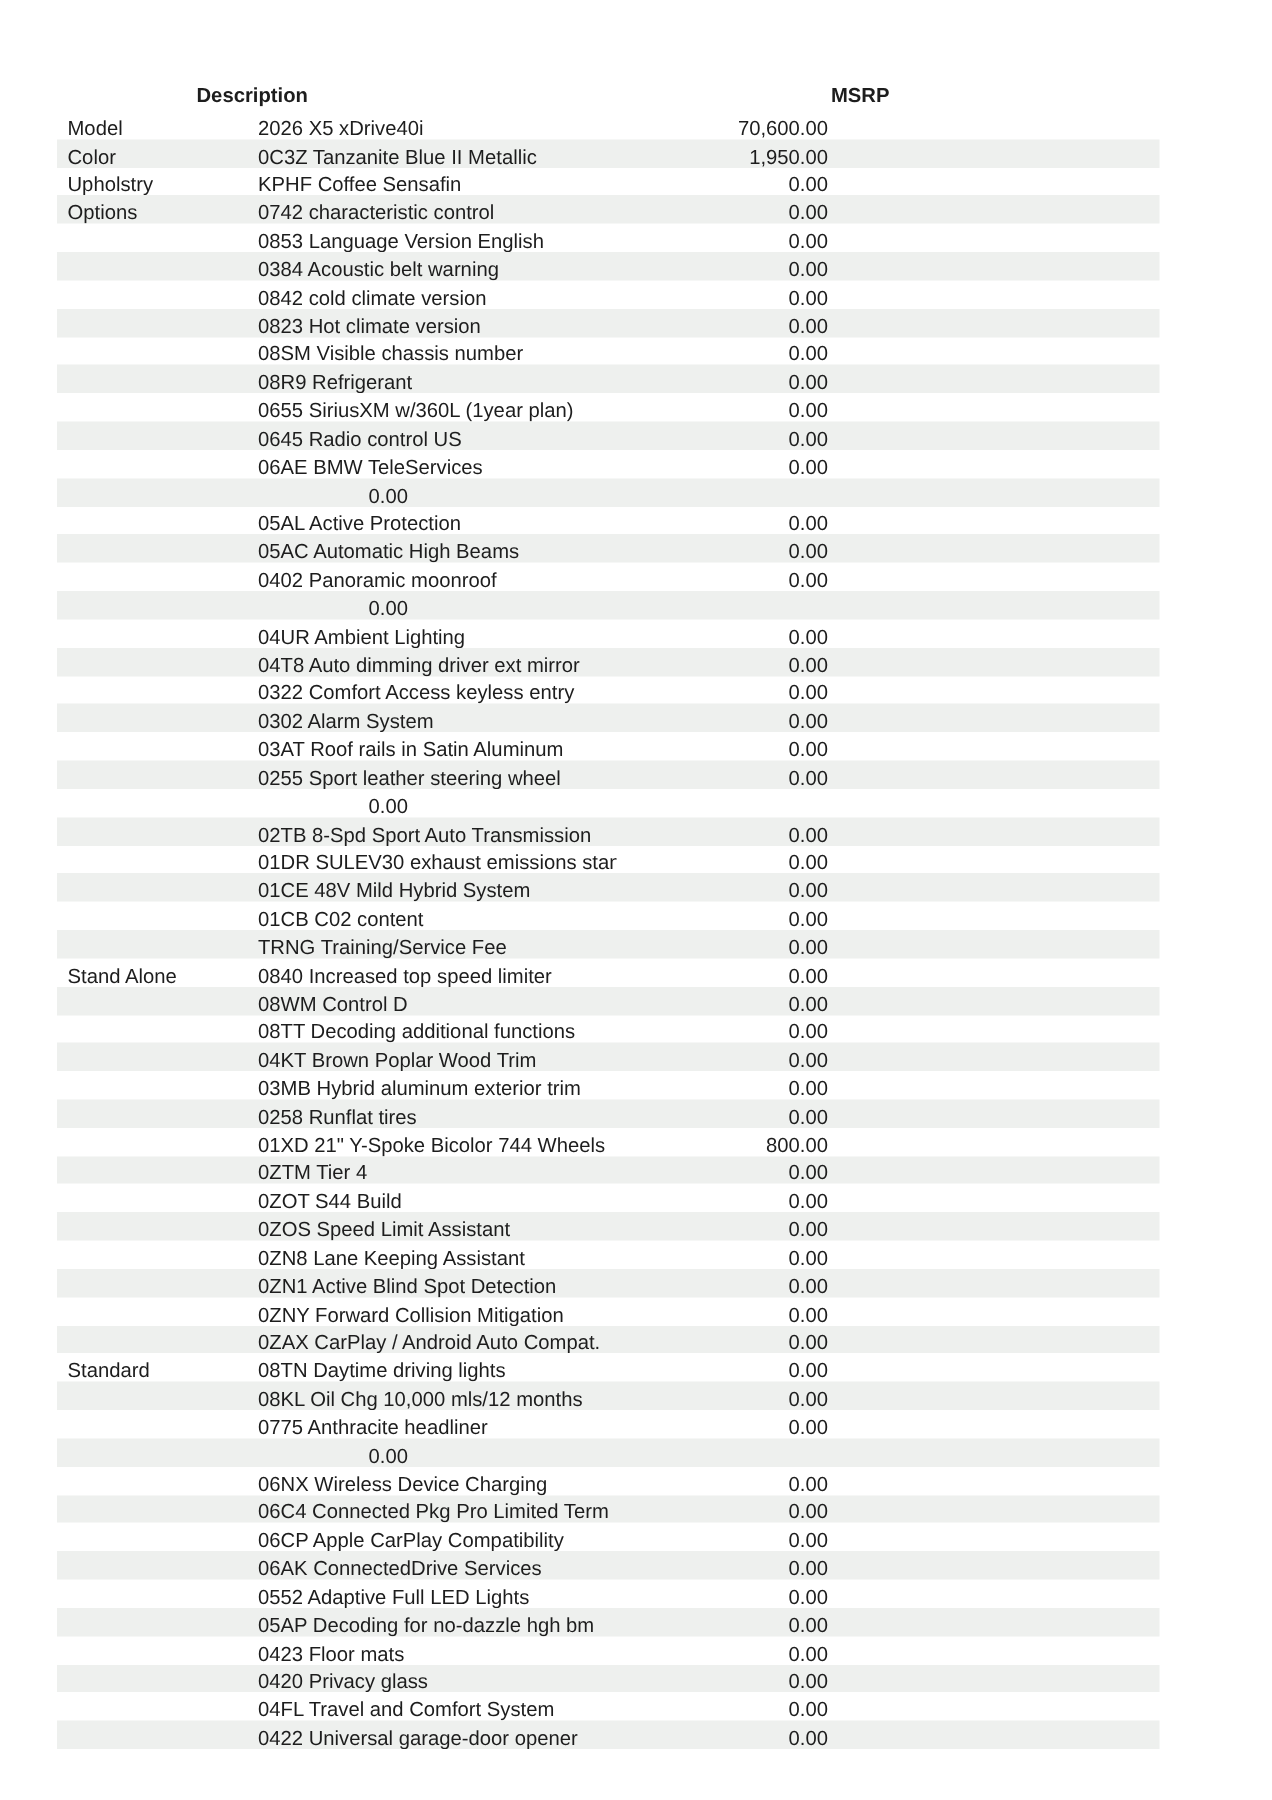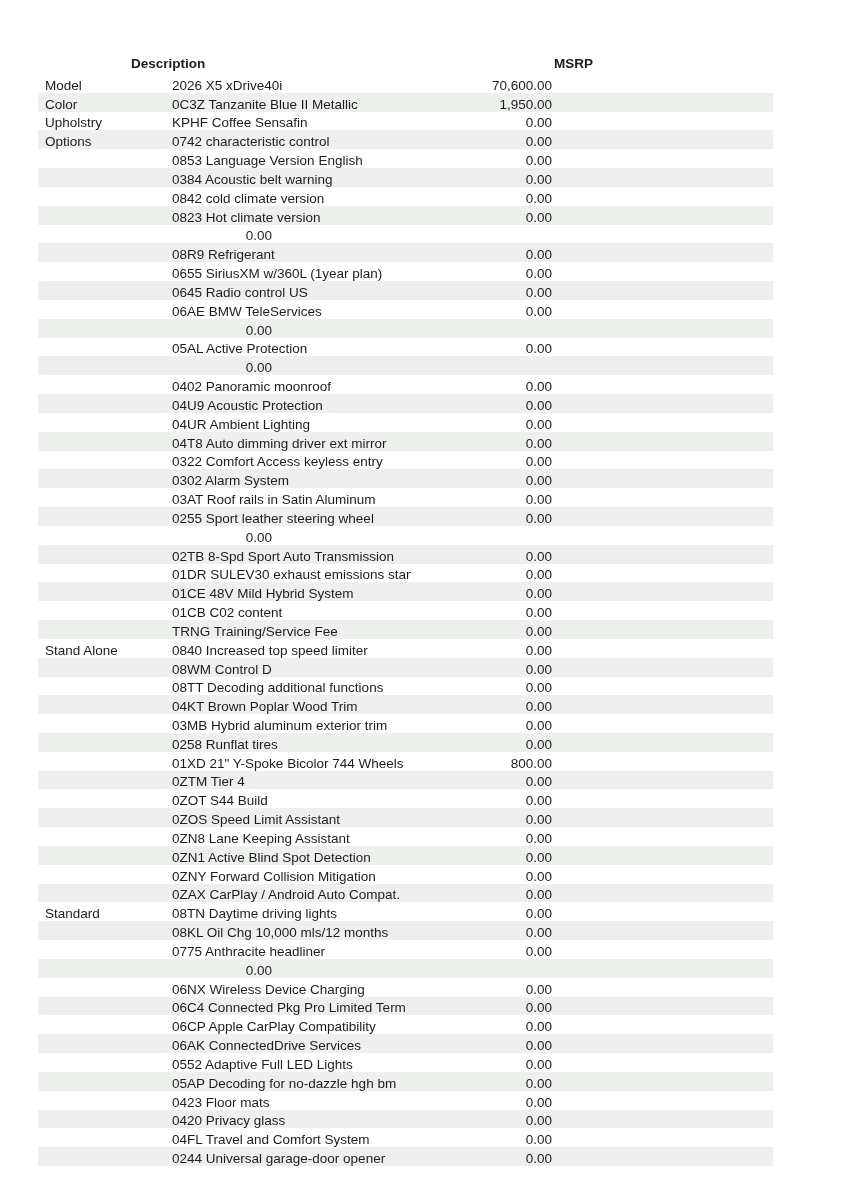--- a/index.html
+++ b/index.html
@@ -117,20 +117,21 @@
     <span class="spacer"></span>
   </div>
         <div class="row">
     <span class="cat"></span>
     <span class="desc">0823 Hot climate version</span>
     <span class="msrp">0.00</span>
     <span class="spacer"></span>
   </div>
         <div class="row">
     <span class="cat"></span>
+    <span class="desc">08SM Visible chassis number</span>
     <span class="msrp">0.00</span>
     <span class="spacer"></span>
   </div>
         <div class="row">
     <span class="cat"></span>
     <span class="desc">08R9 Refrigerant</span>
     <span class="msrp">0.00</span>
     <span class="spacer"></span>
   </div>
         <div class="row">
@@ -157,32 +158,32 @@
     <span class="spacer"></span>
   </div>
         <div class="row">
     <span class="cat"></span>
     <span class="desc">05AL Active Protection</span>
     <span class="msrp">0.00</span>
     <span class="spacer"></span>
   </div>
         <div class="row">
     <span class="cat"></span>
+    <span class="desc">05AC Automatic High Beams</span>
     <span class="msrp">0.00</span>
     <span class="spacer"></span>
   </div>
         <div class="row">
     <span class="cat"></span>
     <span class="desc">0402 Panoramic moonroof</span>
     <span class="msrp">0.00</span>
     <span class="spacer"></span>
   </div>
         <div class="row">
     <span class="cat"></span>
-    <span class="desc">04U9 Acoustic Protection</span>
     <span class="msrp">0.00</span>
     <span class="spacer"></span>
   </div>
         <div class="row">
     <span class="cat"></span>
     <span class="desc">04UR Ambient Lighting</span>
     <span class="msrp">0.00</span>
     <span class="spacer"></span>
   </div>
         <div class="row">
@@ -406,20 +407,20 @@
     <span class="spacer"></span>
   </div>
         <div class="row">
     <span class="cat"></span>
     <span class="desc">04FL Travel and Comfort System</span>
     <span class="msrp">0.00</span>
     <span class="spacer"></span>
   </div>
         <div class="row">
     <span class="cat"></span>
-    <span class="desc">0244 Universal garage-door opener</span>
+    <span class="desc">0422 Universal garage-door opener</span>
     <span class="msrp">0.00</span>
     <span class="spacer"></span>
   </div>
       </div>
 
   </div>
 </div>
 
 </body></html>

